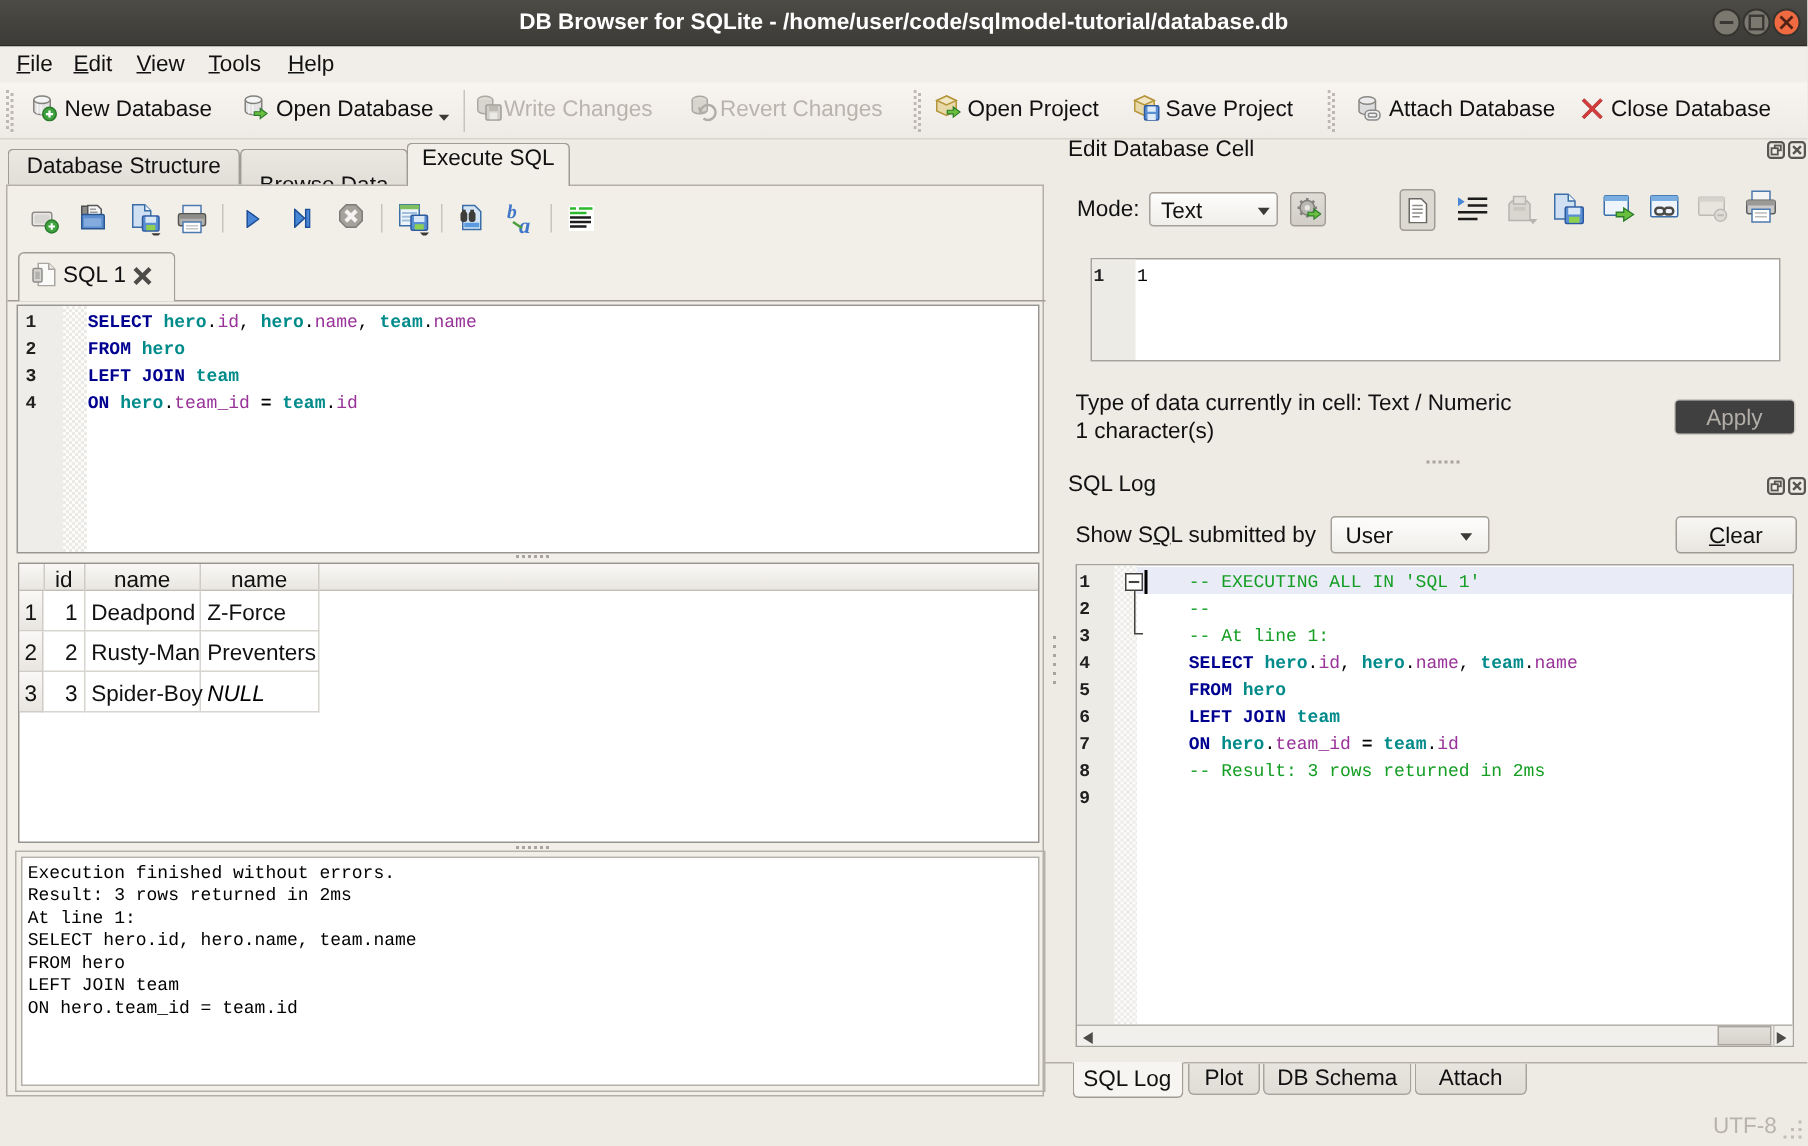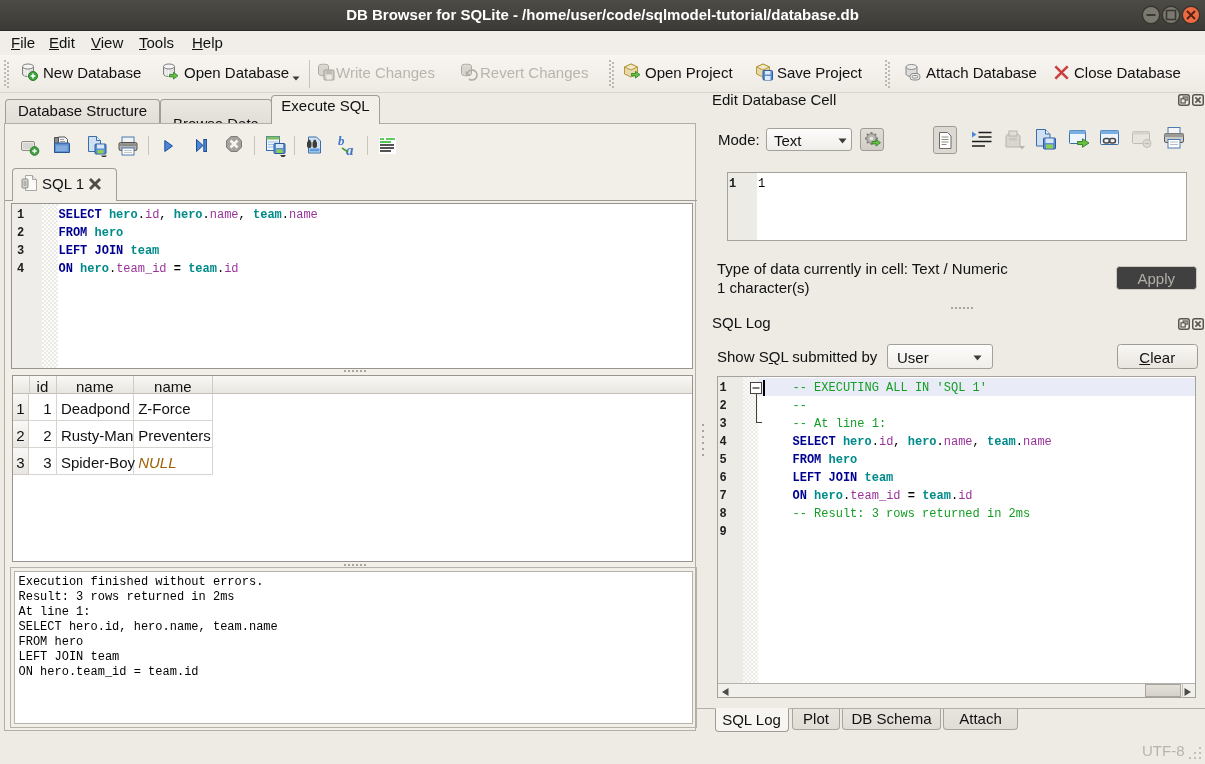--- a/index.html
+++ b/index.html
@@ -306,21 +306,21 @@
     <div class="abs" style="left:15.7px;top:98px;width:184.6px;height:1px;background:#d8d5d0;"></div>
 
     <div class="ui abs" style="left:15.7px;top:24px;width:23px;text-align:right;">1</div>
     <div class="ui abs" style="left:15.7px;top:51px;width:23px;text-align:right;">2</div>
     <div class="ui abs" style="left:15.7px;top:78px;width:23px;text-align:right;">3</div>
     <div class="ui abs" style="left:47.9px;top:24px;">Deadpond</div>
     <div class="ui abs" style="left:47.9px;top:51px;">Rusty-Man</div>
     <div class="ui abs" style="left:47.9px;top:78px;">Spider-Boy</div>
     <div class="ui abs" style="left:125.2px;top:24px;">Z-Force</div>
     <div class="ui abs" style="left:125.2px;top:51px;">Preventers</div>
-    <div class="ui abs" style="left:125.2px;top:78px;font-style:italic;color:#a16207;">NULL</div>
+    <div class="ui abs" style="left:125.2px;top:78px;font-style:italic;color:#000000;">NULL</div>
   </div>
 
   <div class="abs dots-h" style="left:339px;top:440px;"><span></span><span></span><span></span><span></span><span></span><span></span></div>
 
   <div class="abs" style="left:4.5px;top:443px;width:687px;height:161px;border:1px solid #b5b1ab;box-sizing:border-box;">
     <div class="abs" style="left:3px;top:3px;width:679px;height:153px;background:#fff;border:1px solid #b5b1ab;box-sizing:border-box;">
       <div class="mono" style="position:absolute;left:4px;top:3px;line-height:15px;color:#000;">Execution finished without errors.
 Result: 3 rows returned in 2ms
 At line 1:
 SELECT hero.id, hero.name, team.name

